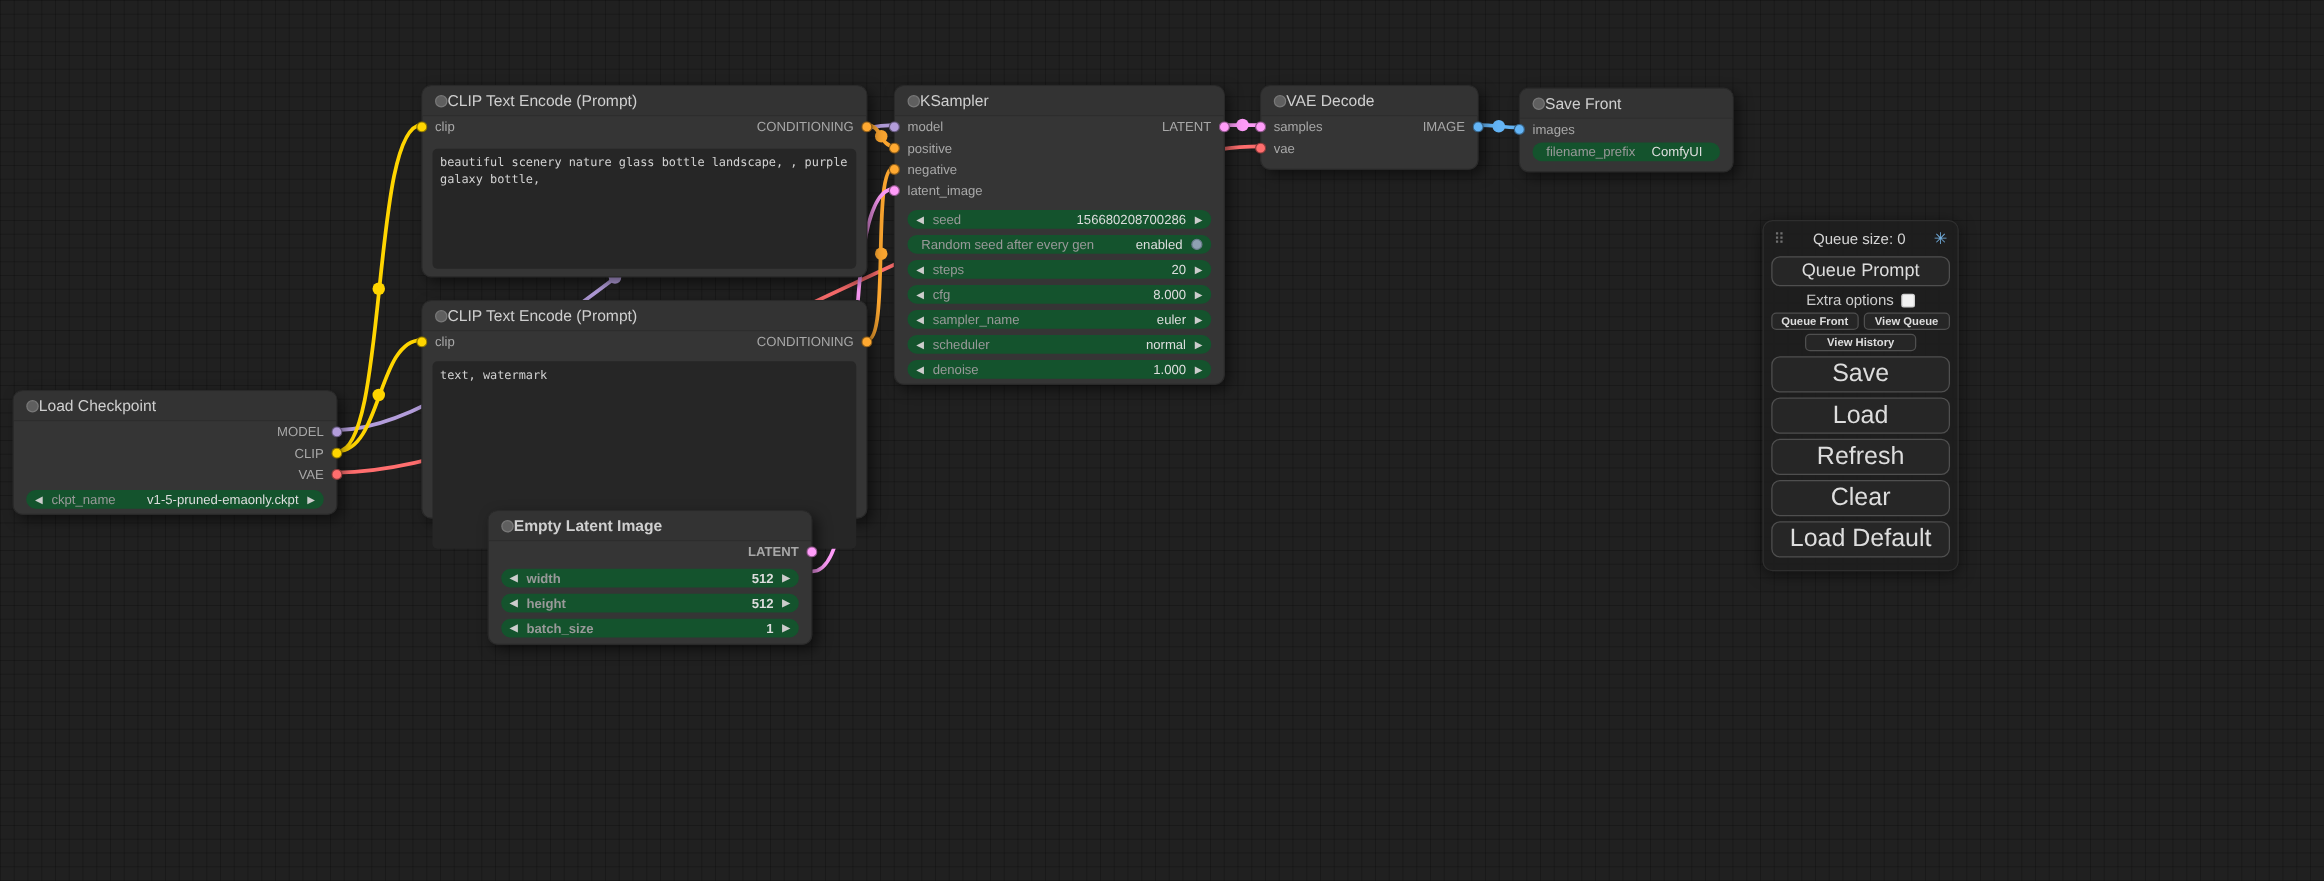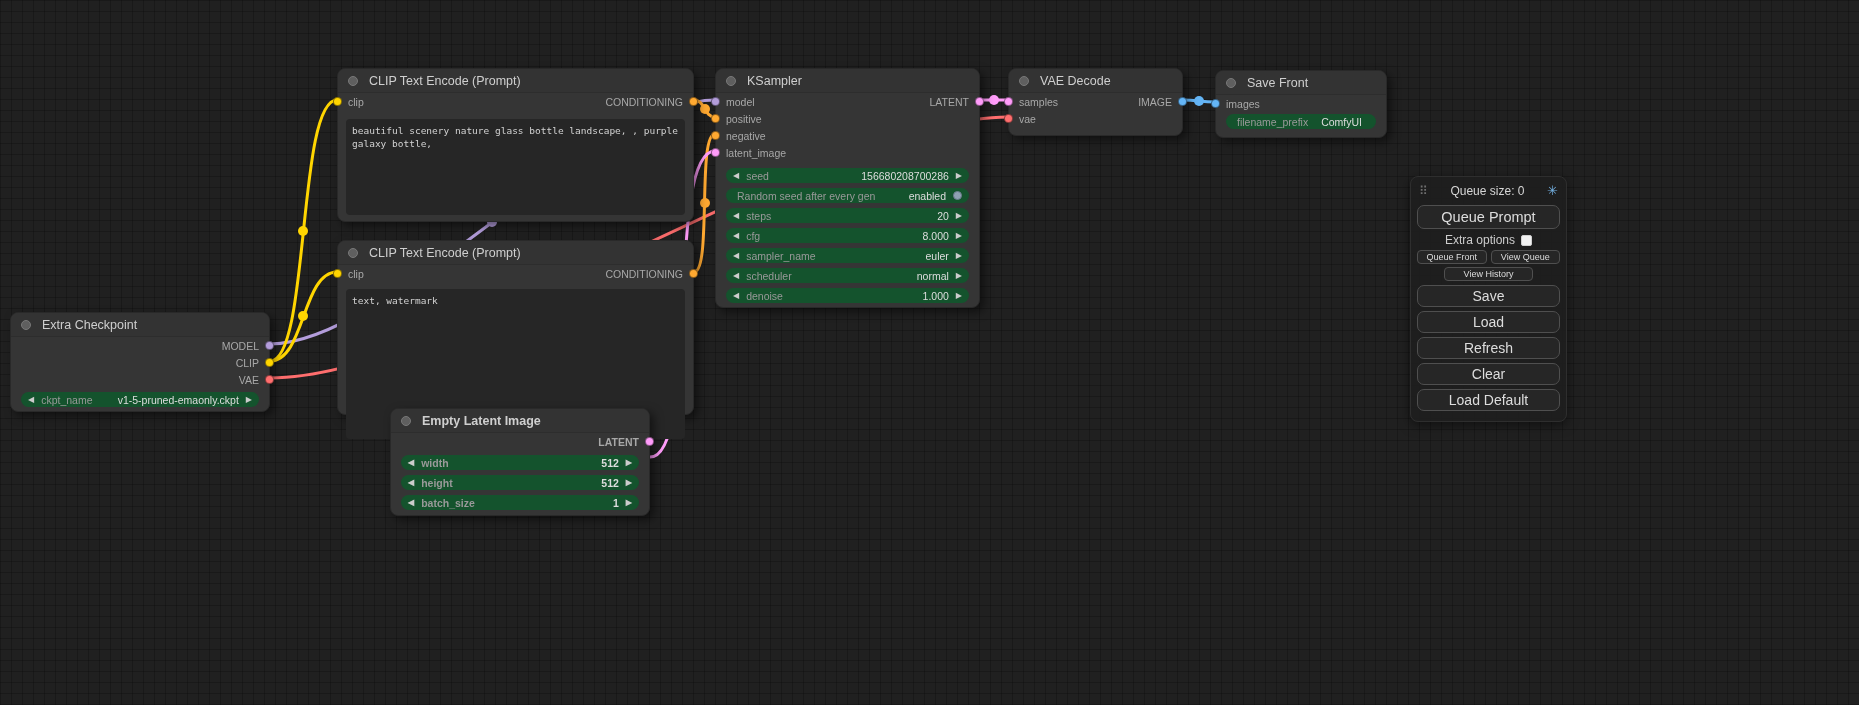--- a/index.html
+++ b/index.html
@@ -22,21 +22,21 @@
   svg.wires path { fill:none; stroke-width:3; stroke-linecap:round; }
 
   .node {
     position:absolute; background:#353535;
     border:1px solid #292929; border-radius:8px;
     box-shadow:4px 4px 10px rgba(0,0,0,0.5);
   }
   .node-title {
     height:24px; background:#333333;
     border-radius:7px 7px 0 0; border-bottom:1px solid #2d2d2d;
-    display:flex; align-items:center; gap:11px; padding:0 10px;
+    display:flex; align-items:center; gap:0; padding:0 10px;
     color:#cfcfcf; font-size:12.5px; white-space:nowrap;text-align:center;
   }
   .collapse-dot {
     width:10px; height:10px; border-radius:50%;
     background:#5f5f5f; border:1px solid #787878; flex:0 0 auto;
   }
   .slot-row {
     position:relative; height:17px; display:flex; align-items:center;
     font-size:10.5px; color:#a8a8a8; padding:0 10px; white-space:nowrap;
   }
@@ -80,31 +80,31 @@
   }
   .menu-header {
     display:flex; align-items:center; justify-content:space-between;
     color:#d6d6d6; font-size:12px; padding:2px 2px 3px; height:20px;
   }
   .drag-handle { color:#6f6f6f; font-size:12px; cursor:move; }
   .gear { color:#74b1e2; font-size:13px; cursor:pointer; }
   .btn {
     display:block; width:100%; background:#262626;
     border:1px solid #4f4f4f; color:#dddddd; border-radius:7px;
-    font-size:14px; padding:2px 0; margin:4px 0;
+    font-size:20px; padding:2px 0; margin:4px 0;
     font-family:"Liberation Sans", sans-serif; cursor:pointer; text-align:center;
   }
   .btn.big { padding:3px 0; font-size:14.5px; }
   .extra-row {
     display:flex; justify-content:center; align-items:center; gap:6px;
     color:#cccccc; font-size:12px; margin:4px 0 3px;
   }
   .checkbox { width:11px; height:11px; background:#f2f2f2; border:1px solid #cfcfcf; border-radius:2px; display:inline-block; }
   .small-row { display:flex; gap:4px; margin:3px 0; }
-  .small-row .btn { font-size:9px; padding:1px 0; margin:0; border-radius:4px; flex:1; }
+  .small-row .btn { font-size:9px; padding:1px 0; margin:0; border-radius:4px; flex:1;font-weight:bold; }
   .small-row.center { justify-content:center; }
   .small-row.center .btn { flex:0 0 62%; }
 </style>
 </head>
 <body>
 
 <div class="canvas"></div>
 
 <svg class="wires" width="1859" height="705">
   <path d="M270,344 C390,344 595,100 715,100" style="stroke: rgb(179, 157, 219);"></path>
@@ -124,21 +124,21 @@
   <circle cx="705" cy="109" r="5" style="fill: rgb(255, 169, 49);"></circle>
   <circle cx="705" cy="203" r="5" style="fill: rgb(255, 169, 49);"></circle>
   <circle cx="683" cy="304" r="5" style="fill: rgb(255, 156, 249);"></circle>
   <circle cx="994" cy="100" r="5" style="fill: rgb(255, 156, 249);"></circle>
   <circle cx="1199" cy="101" r="5" style="fill: rgb(100, 181, 246);"></circle>
 </svg>
 
 <div class="node" style="left:10px;top:312px;width:260px;height:100px;">
   <div class="node-title">
     <span class="collapse-dot"></span>
-    <span>Extra Checkpoint</span>
+    <span>Load Checkpoint</span>
   </div>
   <div class="slot-row out">
     <span>MODEL</span>
     <span class="slot-dot out" style="background: rgb(179, 157, 219);"></span>
   </div>
   <div class="slot-row out">
     <span>CLIP</span>
     <span class="slot-dot out" style="background: rgb(255, 213, 0);"></span>
   </div>
   <div class="slot-row out">

